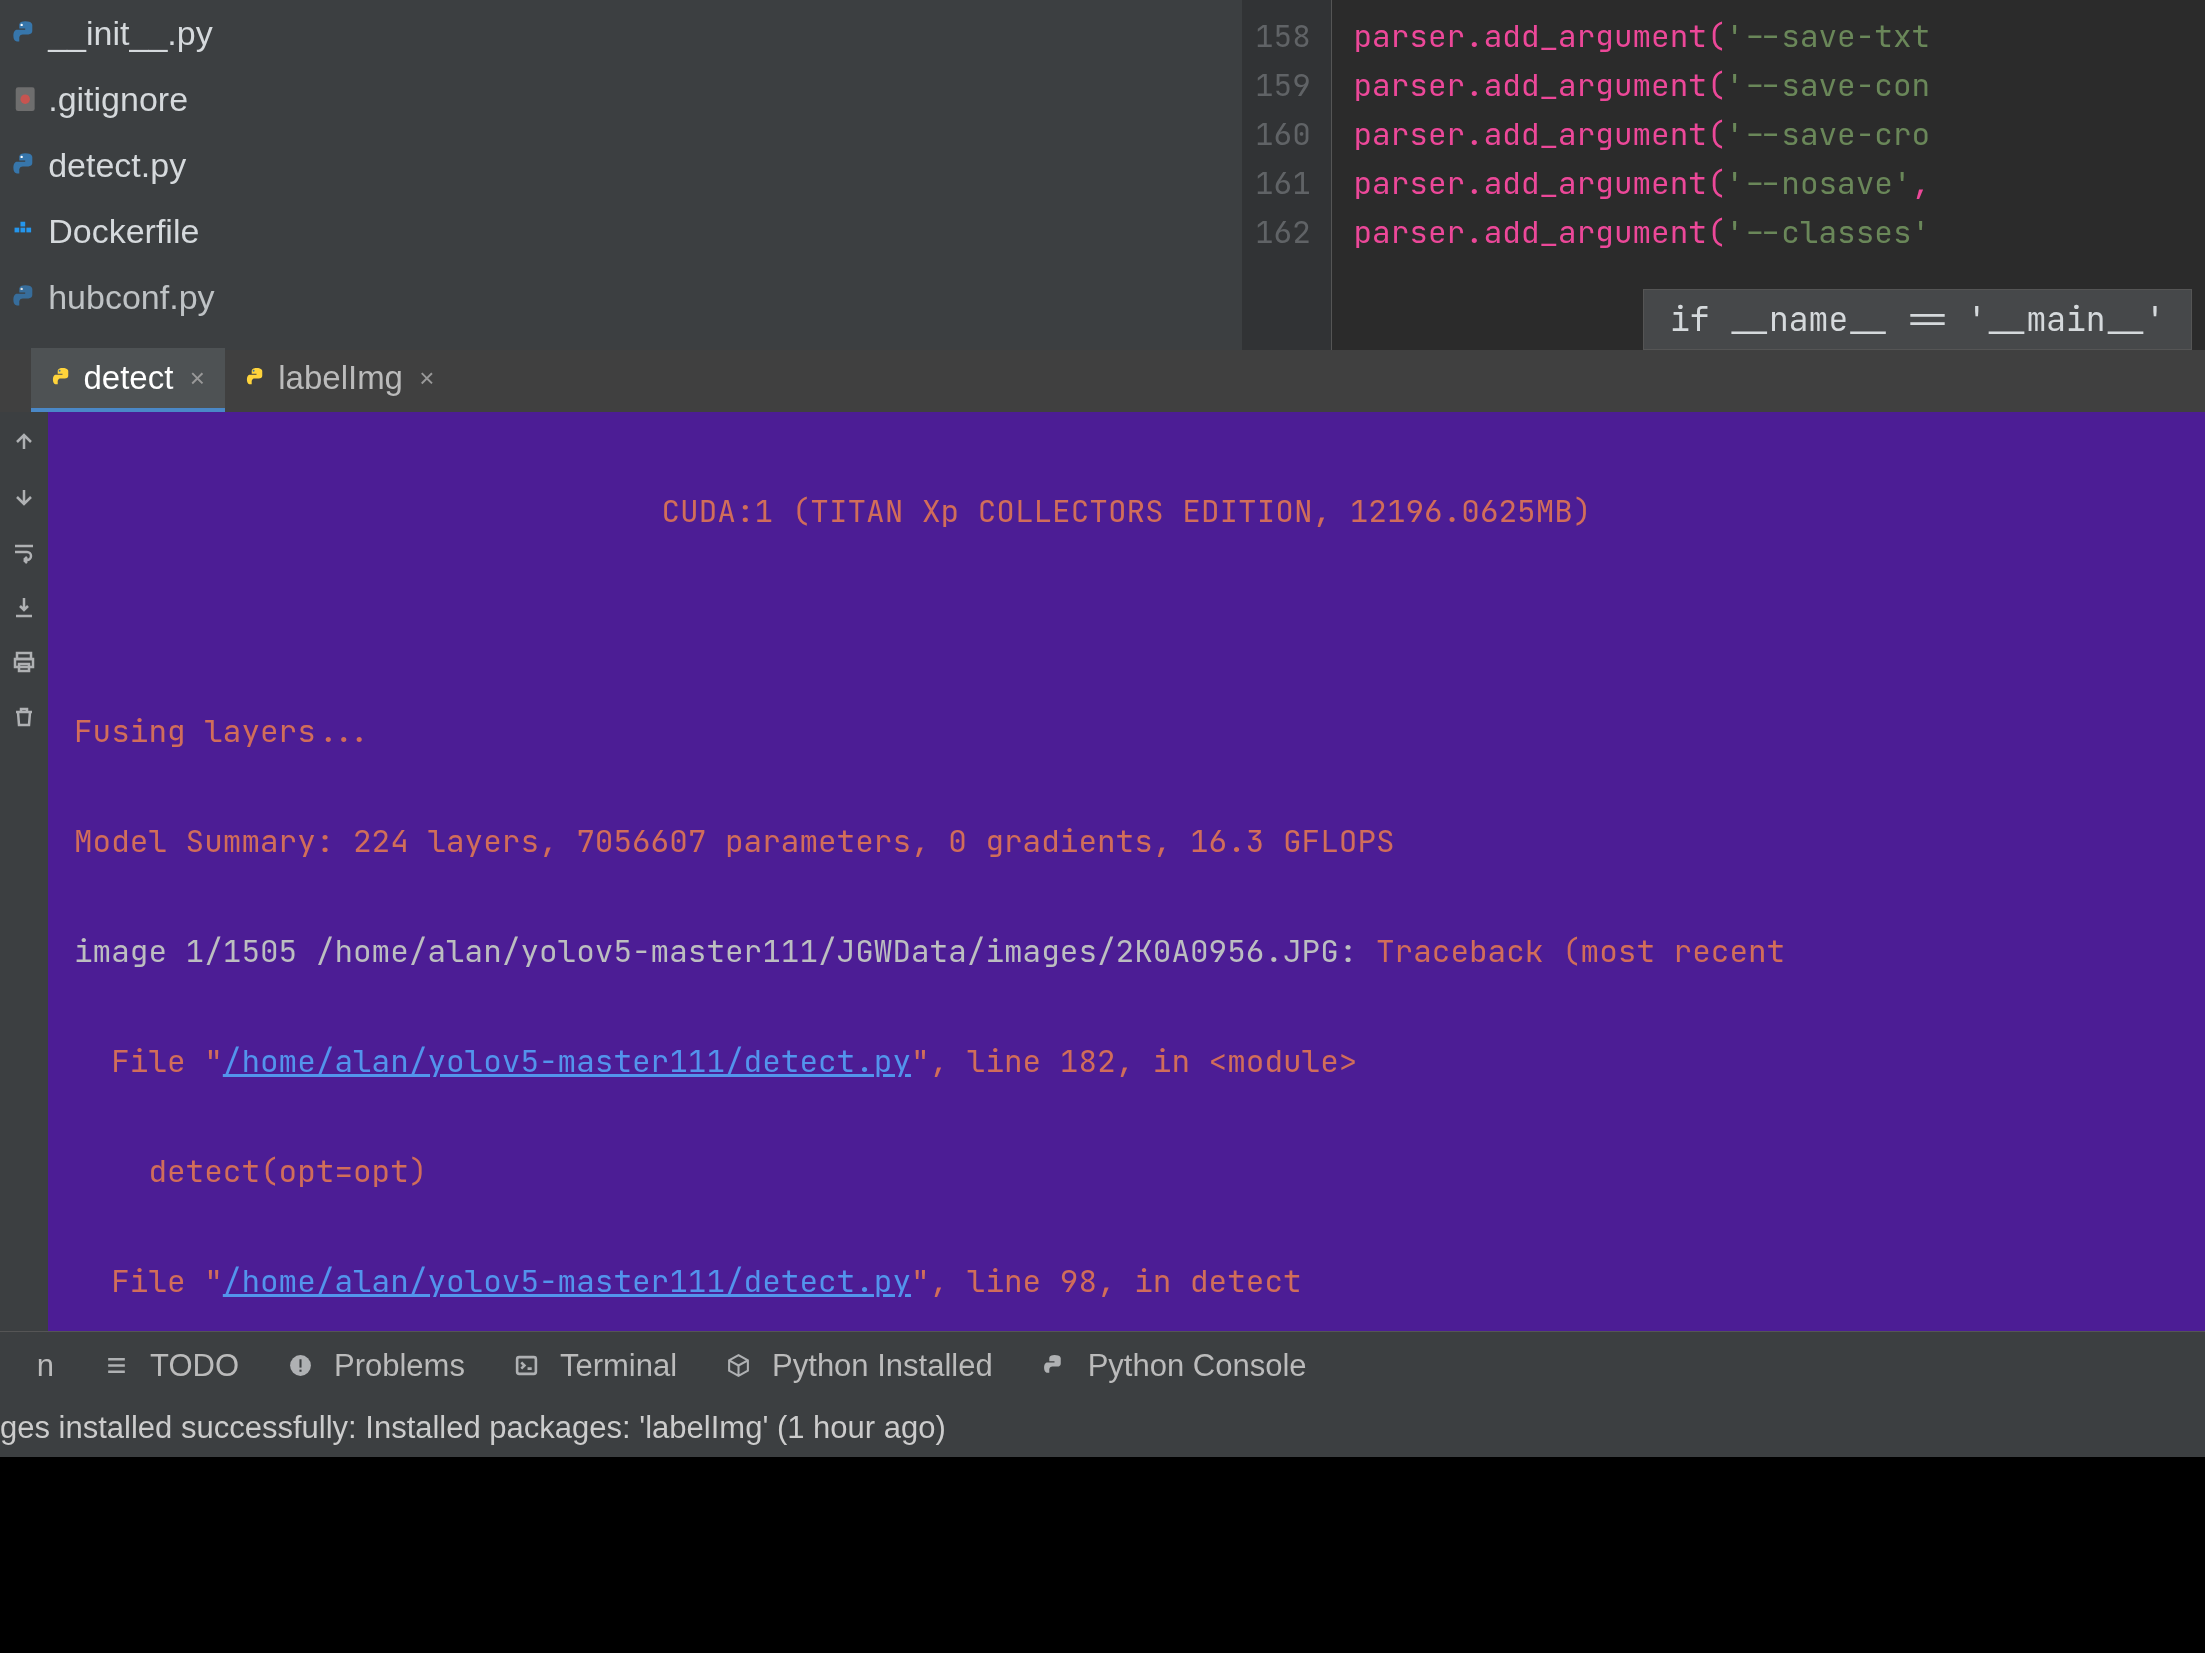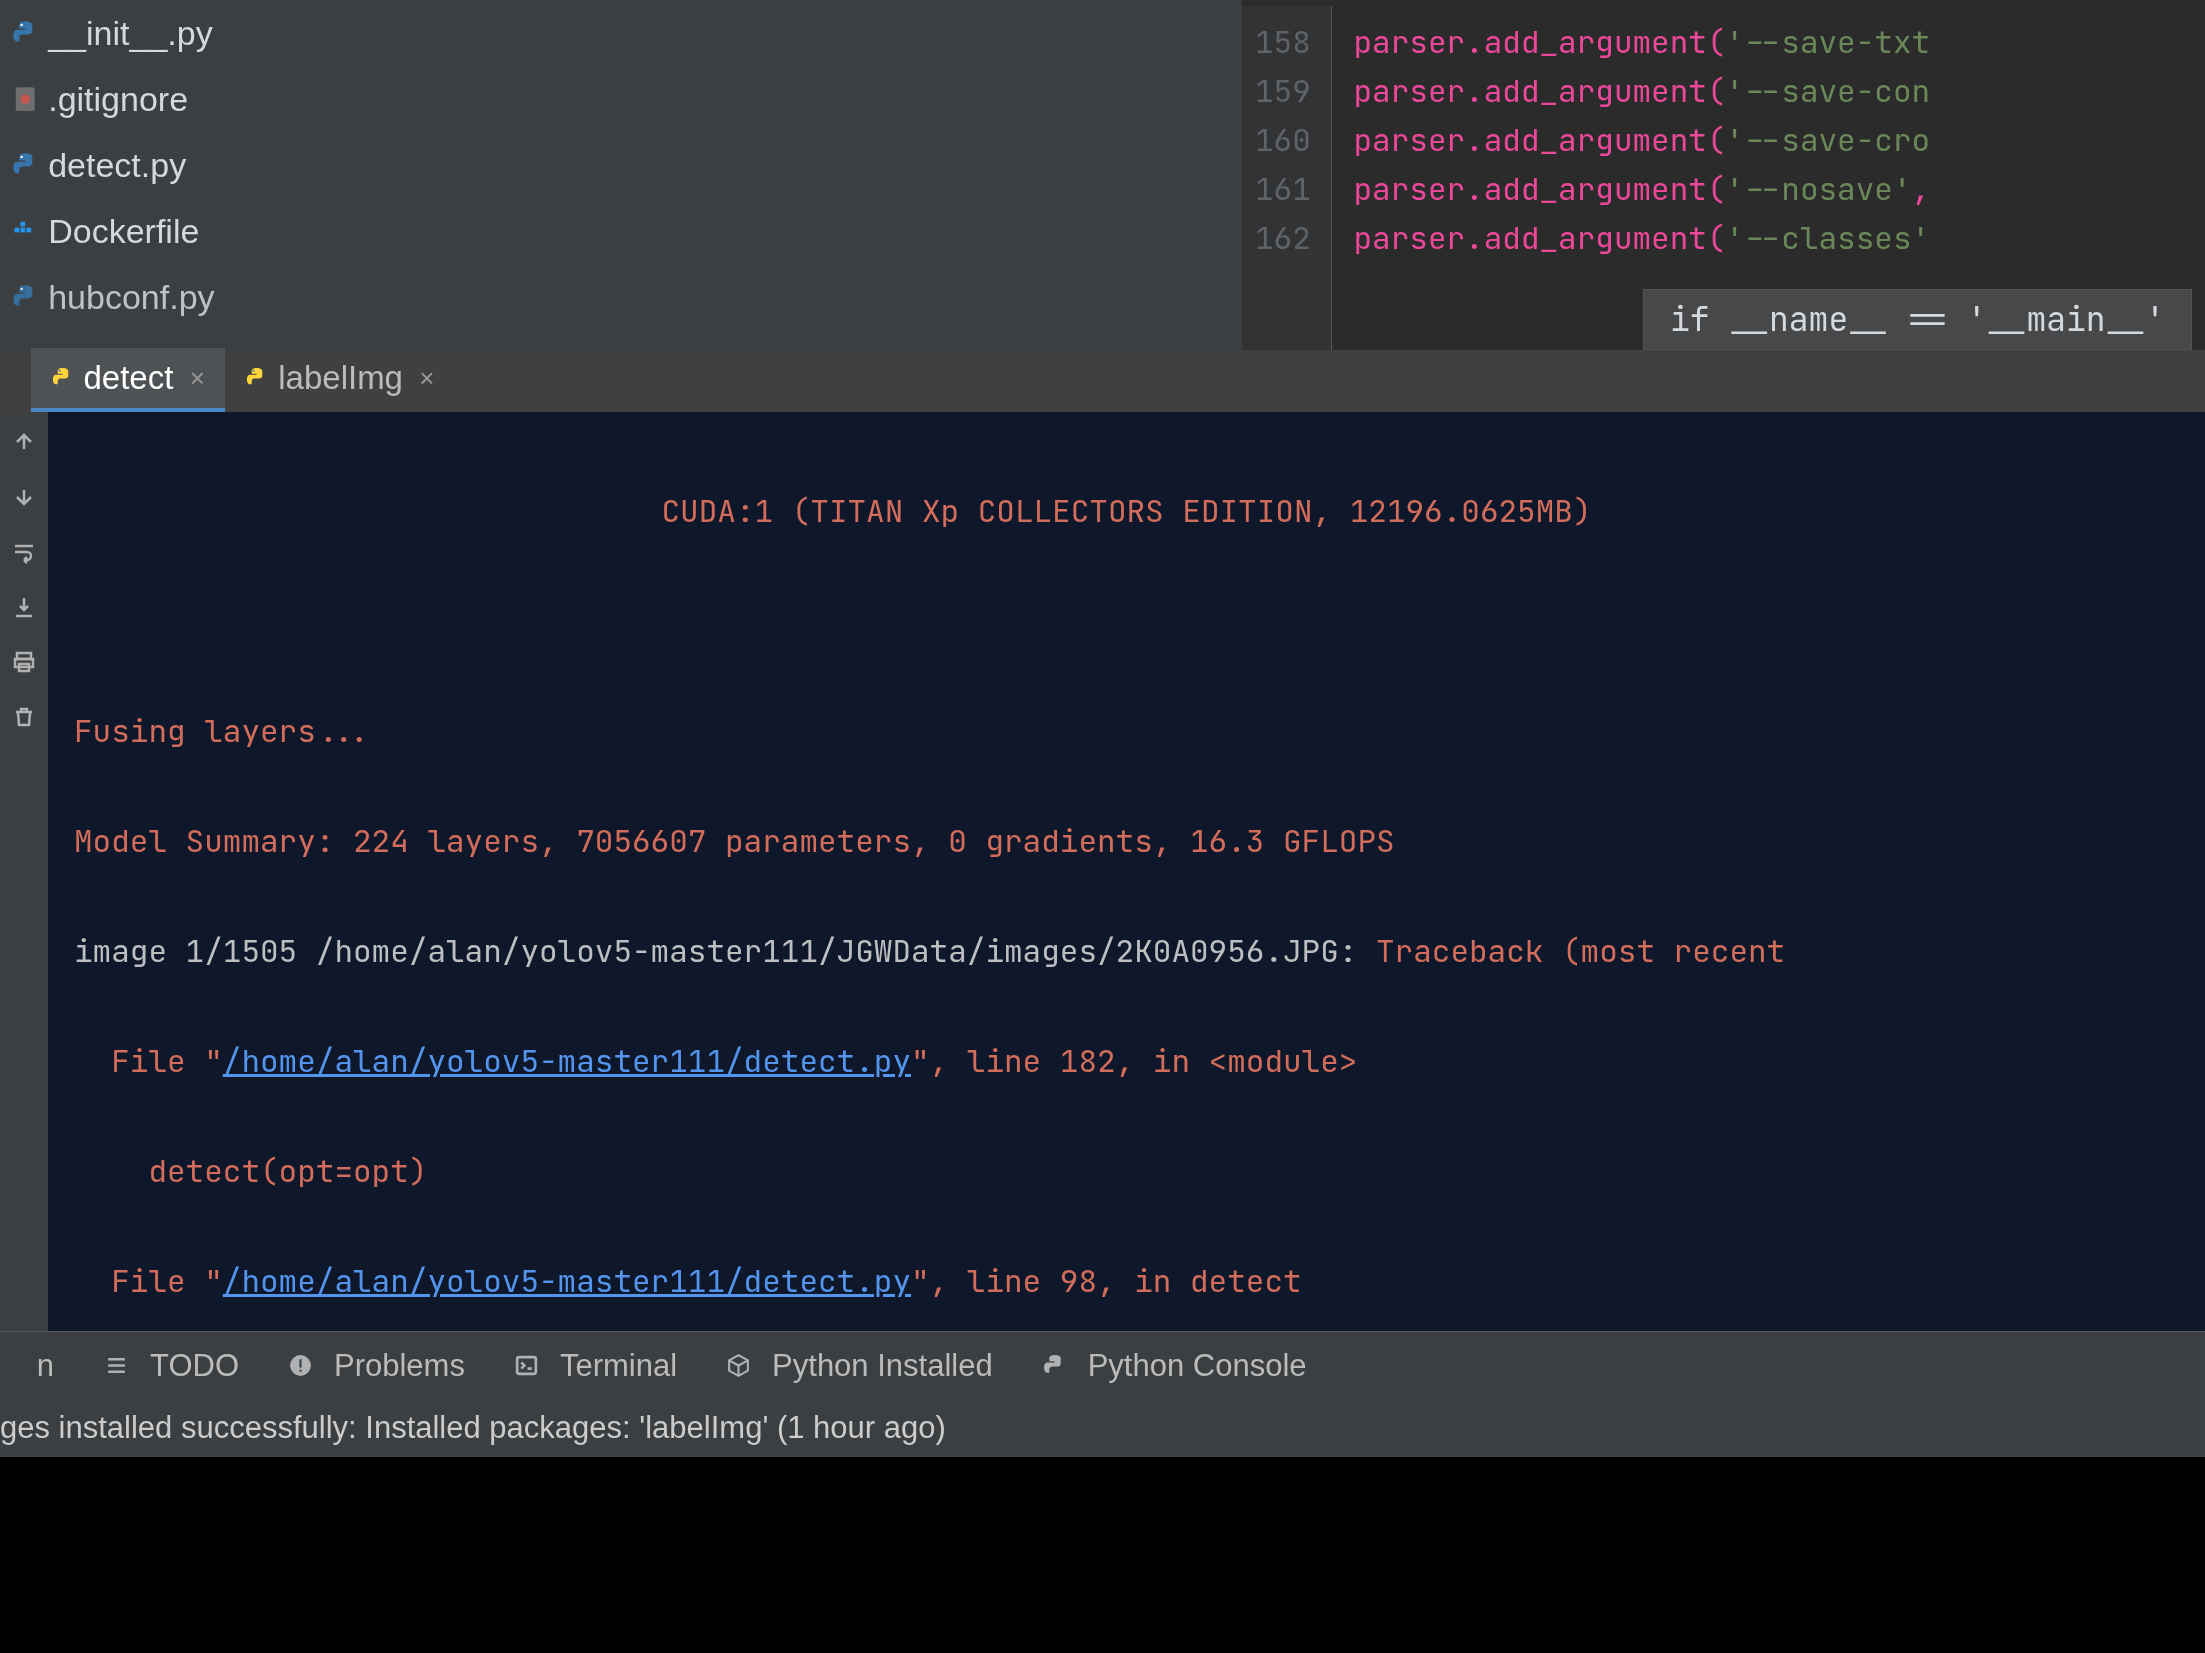--- a/index.html
+++ b/index.html
@@ -40,21 +40,20 @@
       align-items: center;
       justify-content: center;
       flex-shrink: 0;
     }
     .code-pane {
       flex: 1;
       background: #2b2b2b;
       display: flex;
       position: relative;
       overflow: hidden;
-      margin-top: 6px;
     }
     .gutter {
       background: #313335;
       color: #606366;
       text-align: right;
       padding: 11px 19.7px 0 13px;
       font-size: 31px;
       line-height: 49px;
       font-family: 'JetBrains Mono', monospace;
       border-right: 1.1px solid #555;
@@ -100,21 +99,21 @@
     }
     .run-tab.active {
       background: #4e5254;
       border-bottom-color: #4a88c7;
       color: #ffffff;
     }
     .close-x { color: #999; font-size: 26px; margin-left: 6.6px; }
     .console-wrap {
       display: flex;
       height: 919px;
-      background: #0f172a;
+      background: #4c1d95;
     }
     .console-toolbar {
       width: 48px;
       background: #3c3f41;
       display: flex;
       flex-direction: column;
       align-items: center;
       padding-top: 13px;
       gap: 22px;
     }

